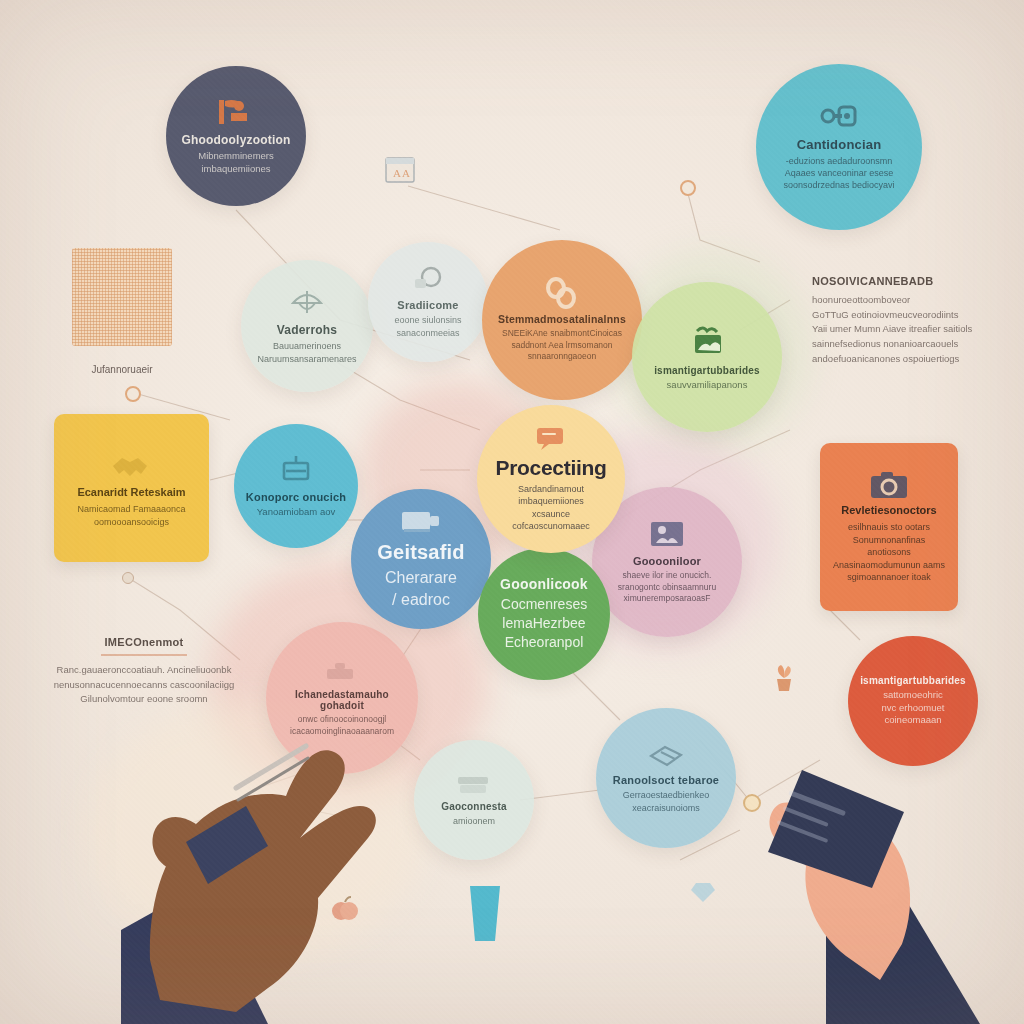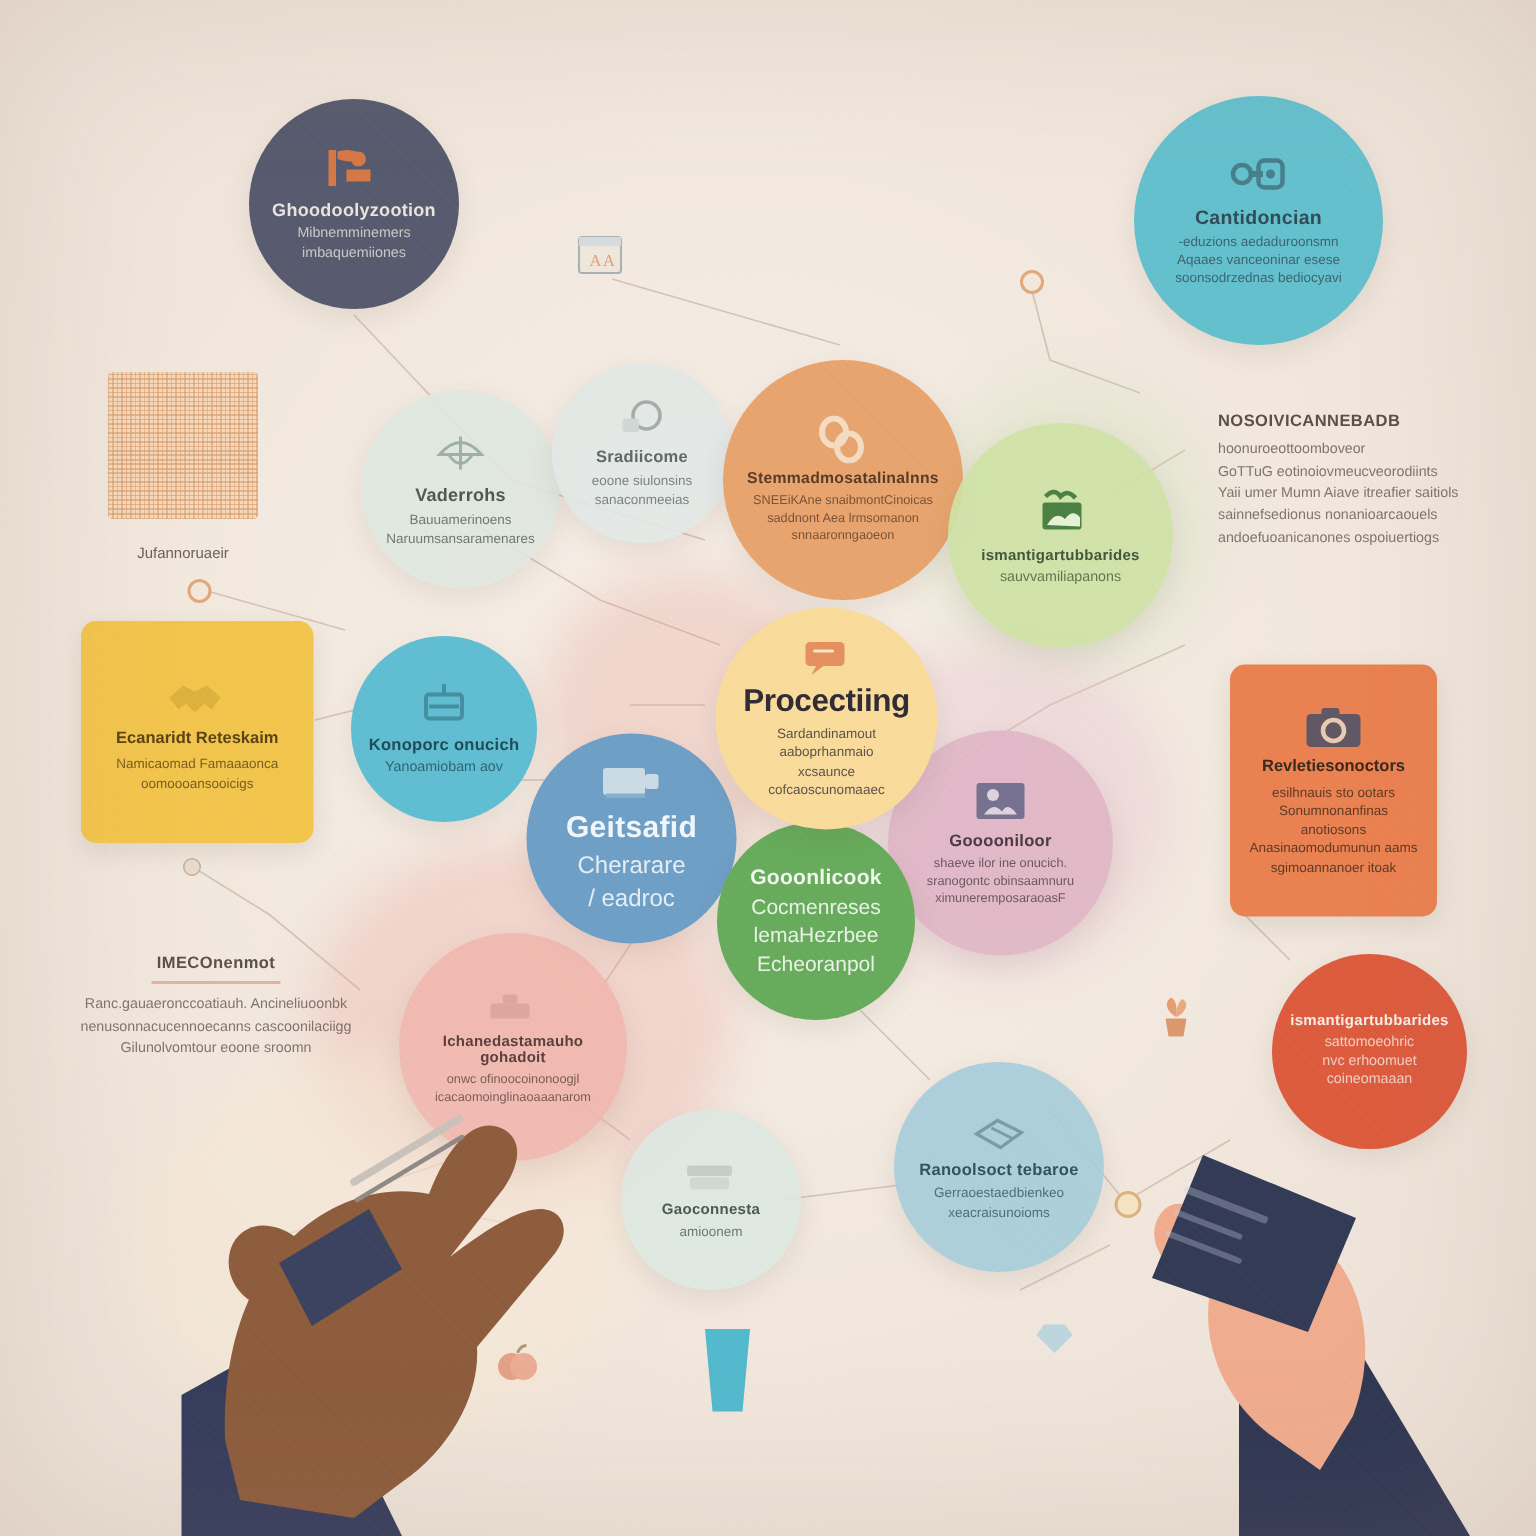--- a/index.html
+++ b/index.html
@@ -319,21 +319,21 @@
 
   <div class="node" style="left:477px;top:405px;width:148px;height:148px;background:#f9db9b;color:#2f2c33;z-index:6;">
     <span class="ico">
       <svg width="34" height="26" viewBox="0 0 34 26">
         <rect x="3" y="2" width="26" height="16" rx="3" fill="#e58a5a"></rect>
         <path d="M10 18 l-3 6 8 -6Z" fill="#e58a5a"></path>
         <rect x="8" y="7" width="14" height="2" rx="1" fill="#fbe6c8"></rect>
       </svg>
     </span>
     <span class="ttl" style="font-size:21px;filter:none;letter-spacing:-.3px;">Procectiing</span>
-    <span class="sub" style="font-size:9px;white-space:pre-line;padding:0 14px;">Sardandinamout aaboprhanmaio
+    <span class="sub" style="font-size:9px;white-space:pre-line;padding:0 14px;">Sardandinamout imbaquemiiones
 xcsaunce cofcaoscunomaaec</span>
   </div>
 
   <div class="node" style="left:351px;top:489px;width:140px;height:140px;background:#6e9fc6;color:#f2f6f9;z-index:5;">
     <span class="ico">
       <svg width="46" height="30" viewBox="0 0 46 30" opacity=".85">
         <rect x="4" y="5" width="28" height="18" rx="2" fill="#e6ecef"></rect>
         <rect x="32" y="9" width="9" height="10" rx="2" fill="#e6ecef"></rect>
         <rect x="6" y="22" width="26" height="3" fill="#8fb3cd"></rect>
       </svg>

